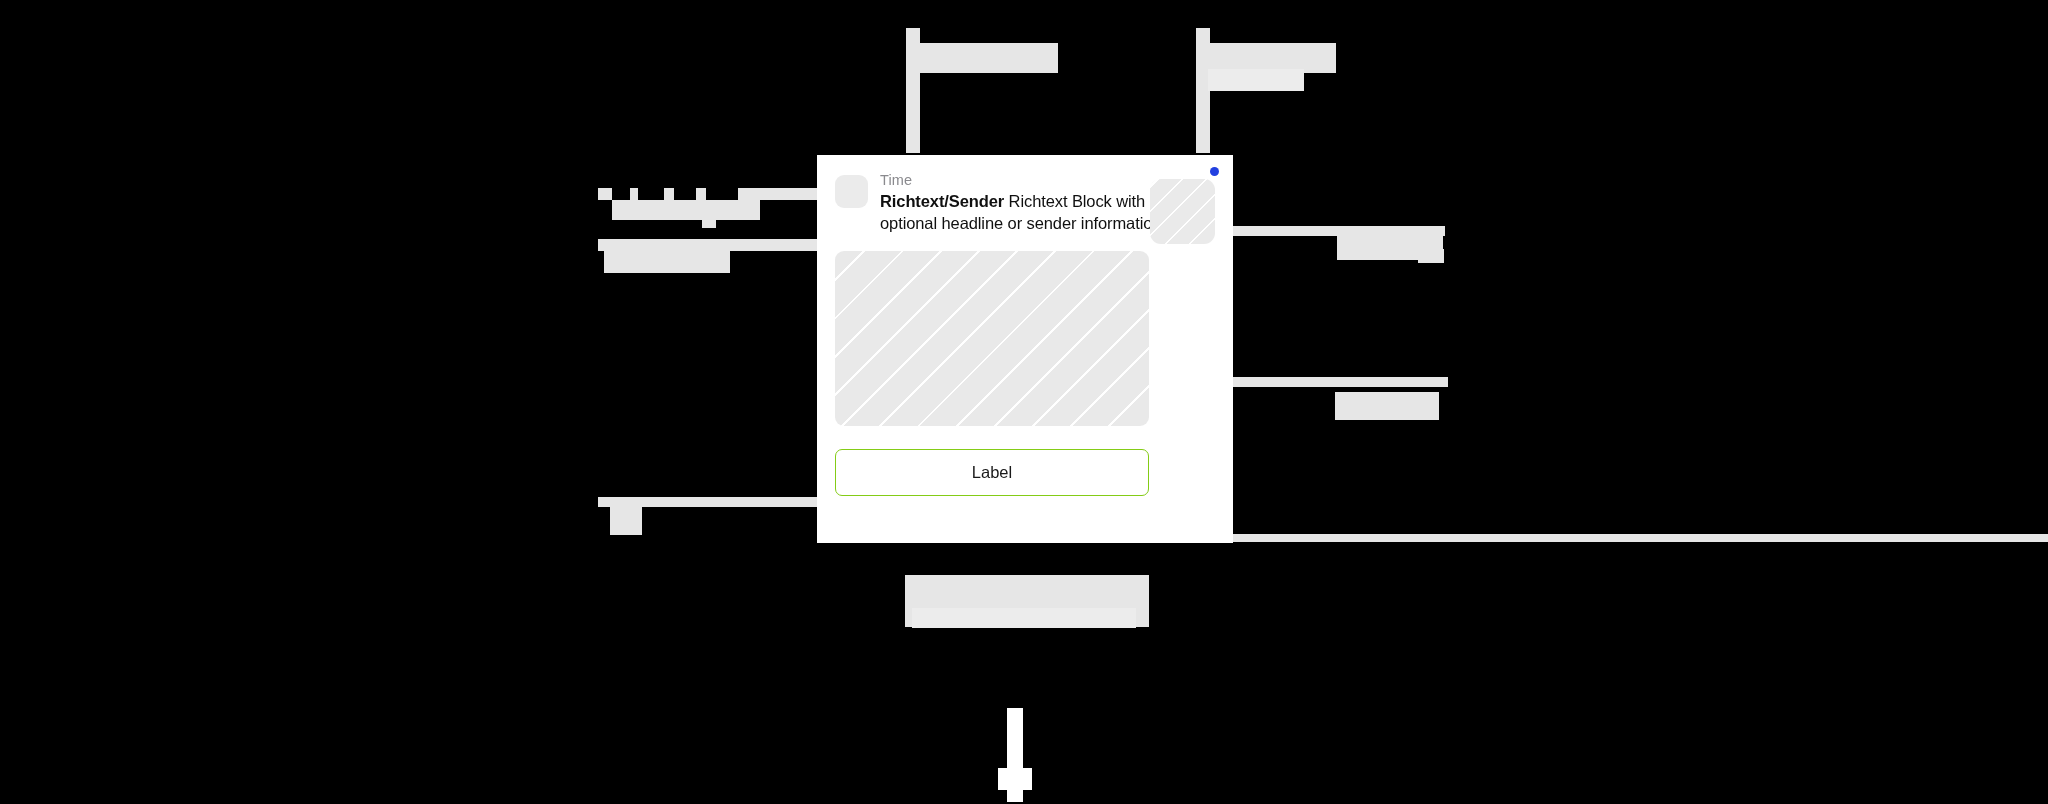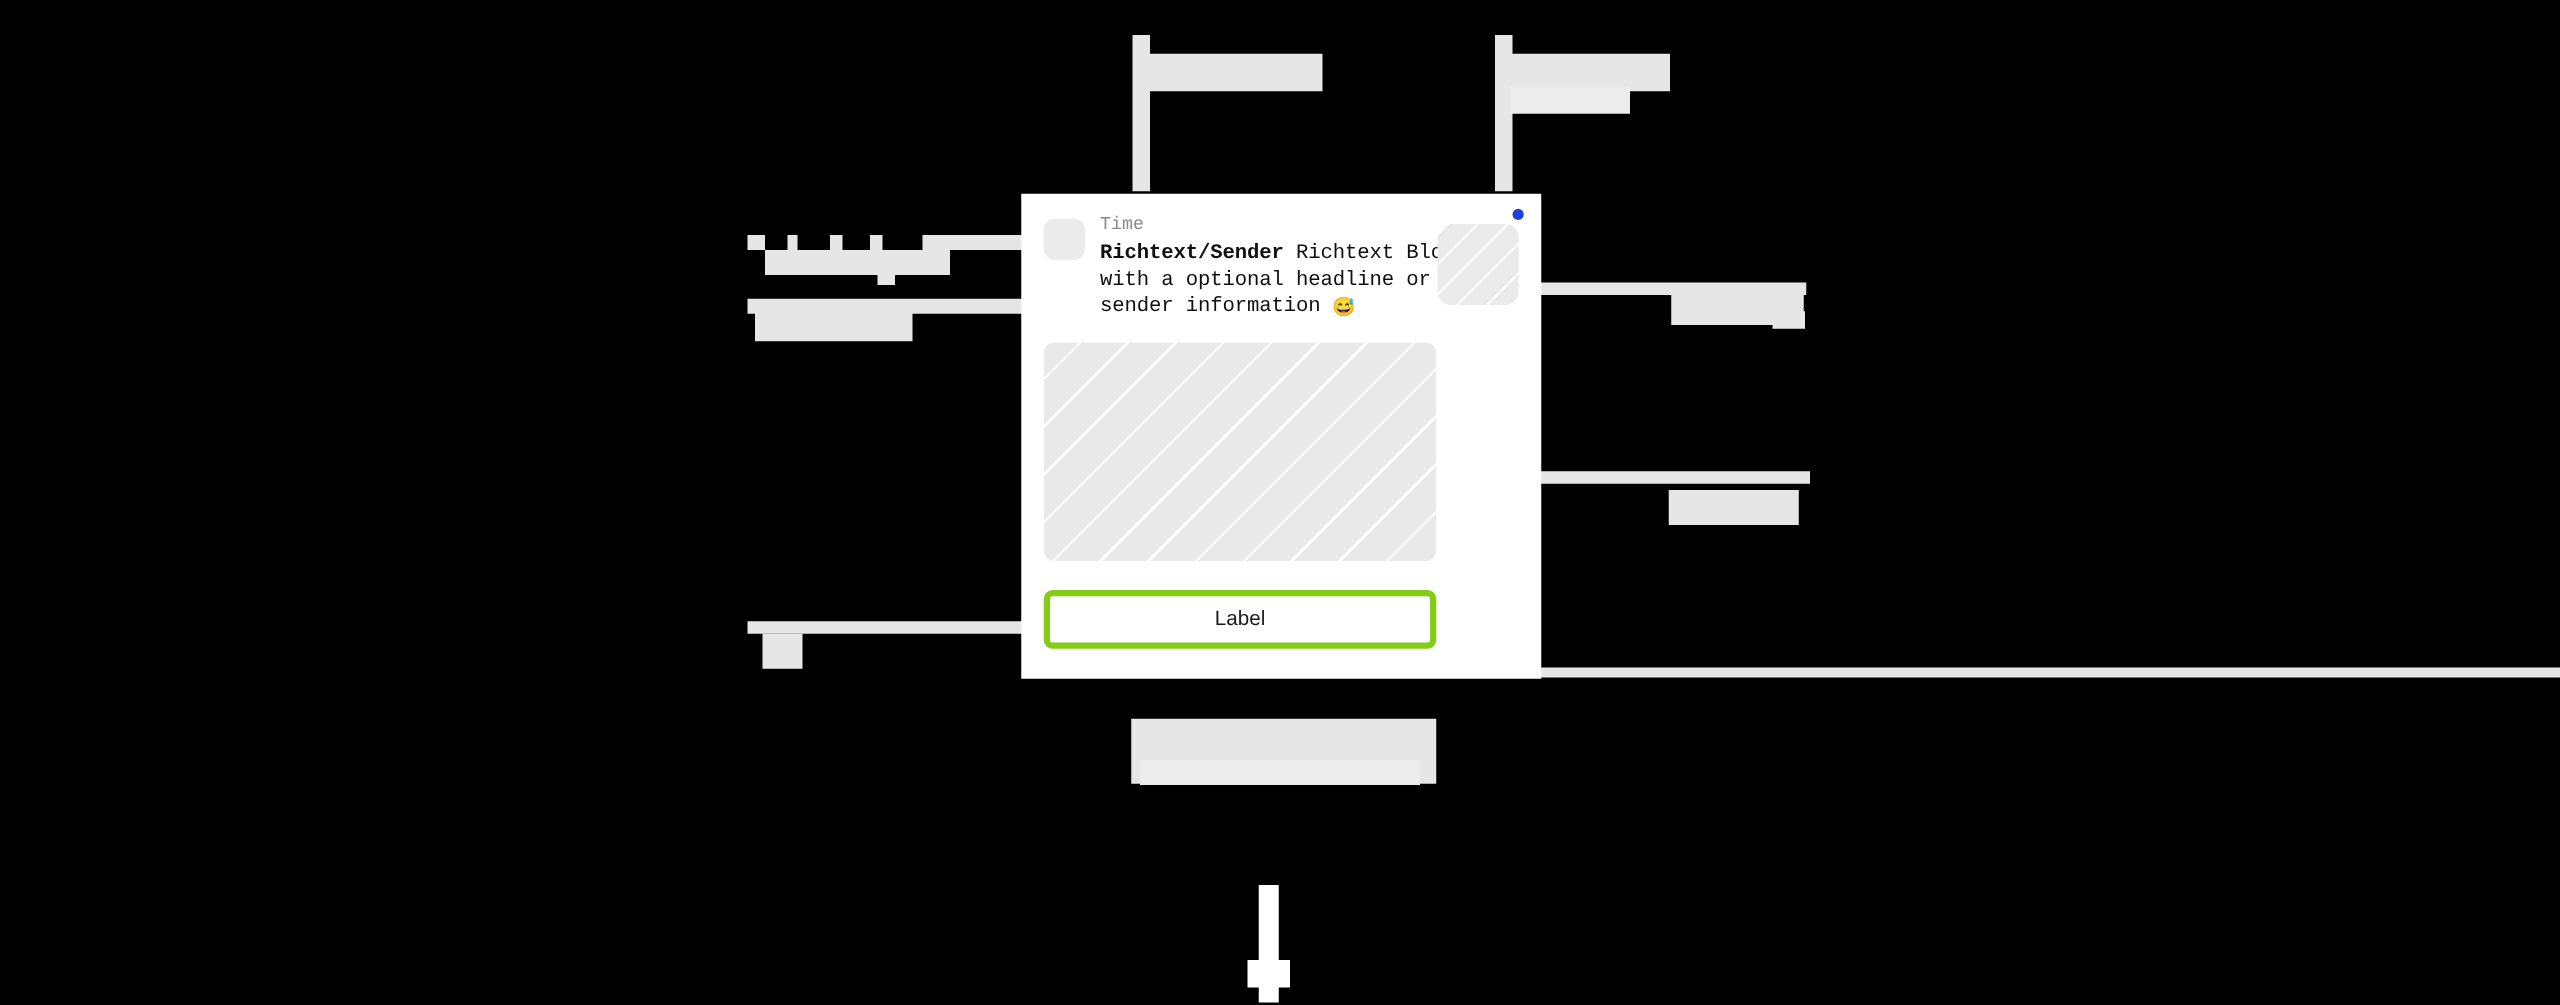--- a/index.html
+++ b/index.html
@@ -49,21 +49,20 @@
     border-radius: 9px;
     background: #ebebeb;
     flex: 0 0 auto;
     margin-top: 4px;
   }
 
   .notif-text {
     flex: 1 1 auto;
     min-width: 0;
     padding-right: 18px;
-    font-family: Liberation Mono, monospace;
   }
 
   .time-label {
     font-size: 14.5px;
     color: #8a8a8e;
     line-height: 1.3;
     margin-bottom: 1px;
     letter-spacing: 0.1px;
   }
 
@@ -115,21 +114,21 @@
     background-image: repeating-linear-gradient(
        -45deg,
        #ffffff 0px, #ffffff 2px,
        #e9e9e9 2px, #e9e9e9 27px);
   }
 
   .action-button {
     margin-top: 23px;
     width: 314px;
     height: 47px;
-    border: 5px solid #84cc16;
+    border: 1px solid #84cc16;
     border-radius: 7px;
     background: #ffffff;
     display: flex;
     align-items: center;
     justify-content: center;
     font-size: 16.5px;
     color: #1a1a1a;
     box-sizing: border-box;
     cursor: pointer;
   }

